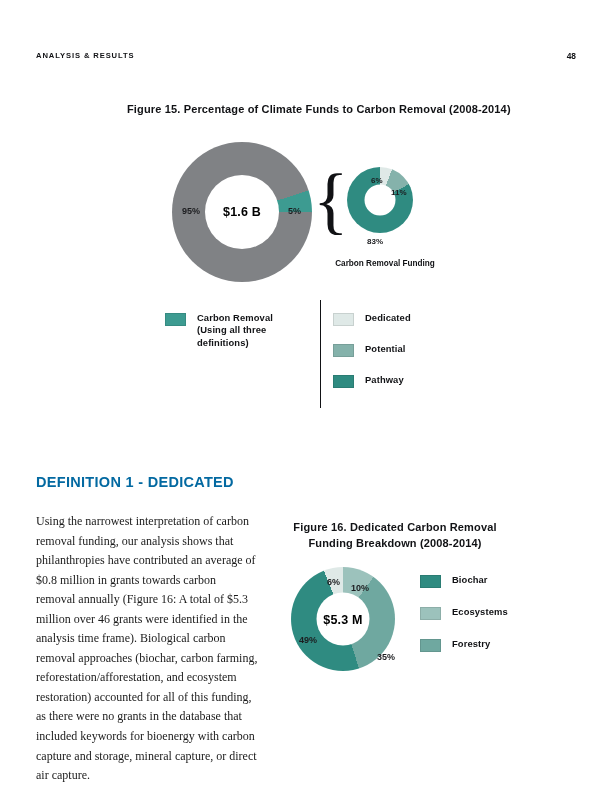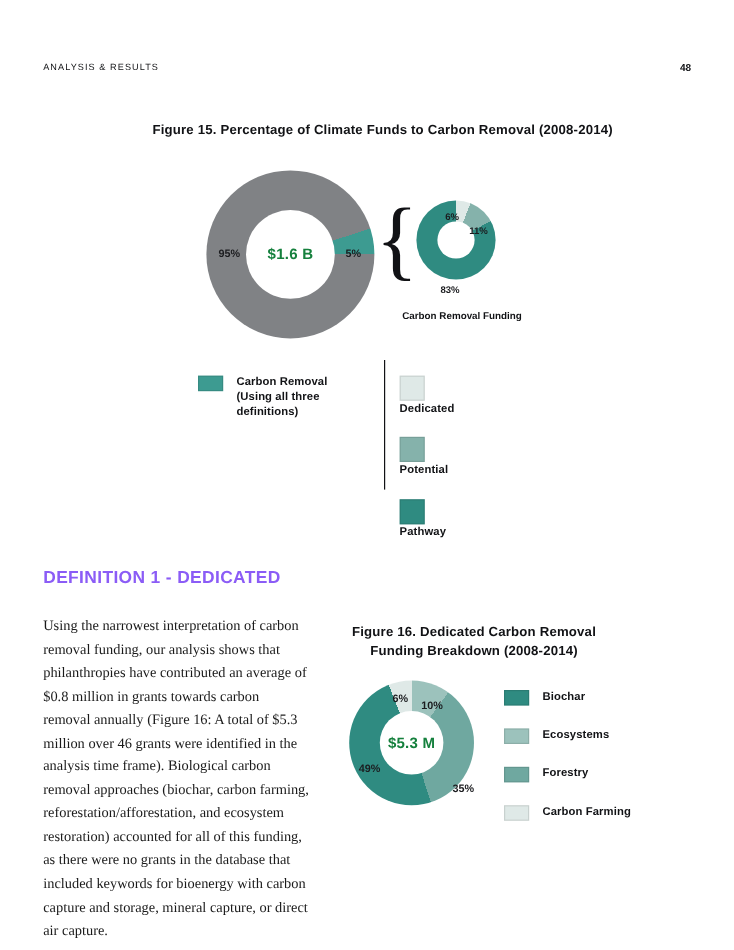--- a/index.html
+++ b/index.html
@@ -7,21 +7,21 @@
     width:612px;height:792px;background:#ffffff;
     font-family:"Liberation Sans", sans-serif;
     position:relative;overflow:hidden;
     -webkit-font-smoothing:antialiased;
   }
   .page{position:absolute;inset:0;}
 
   
   .hdr-left{
     position:absolute;left:36px;top:51px;
-    font-size:7.6px;font-weight:400;letter-spacing:.9px;
+    font-size:7.6px;font-weight:700;letter-spacing:.9px;
     color:#111215;
   }
   .hdr-page{
     position:absolute;right:36px;top:51px;
     font-size:8.4px;font-weight:700;color:#111215;
   }
 
   
   .fig-cap{
     position:absolute;
@@ -32,21 +32,21 @@
   #cap16{left:280px;top:520px;width:230px;text-align:center;}
 
   
   .donut{position:absolute;border-radius:50%;}
   .donut .hole{
     position:absolute;border-radius:50%;background:#fff;
     left:50%;top:50%;transform:translate(-50%,-50%);
     display:flex;align-items:center;justify-content:center;
   }
   .ctr-label{
-    font-size:12.5px;font-weight:700;color:#15803d;
+    font-size:12.5px;font-weight:700;color:#000000;
     letter-spacing:.2px;white-space:nowrap;
   }
   .slice-lbl{
     position:absolute;font-size:9px;font-weight:700;
     color:#1b1c1f;white-space:nowrap;
   }
   .slice-lbl.sm{font-size:8px;}
 
   
   #donut15{
@@ -101,32 +101,32 @@
   .sw{
     width:21px;height:13px;flex:0 0 21px;margin-right:11px;
     margin-top:1px;border:1px solid rgba(0,0,0,.10);box-sizing:border-box;
   }
   .lg-txt{
     font-size:9.4px;font-weight:700;color:#111215;
     line-height:1.32;letter-spacing:.1px;
   }
   #legend15a{left:165px;top:312px;width:140px;}
   #legend15b{left:333px;top:312px;width:150px;}
-  #legend15b .lg-row{margin-bottom:17px;flex-direction:column;}
+  #legend15b .lg-row{margin-bottom:17px;}
   #legend16{left:420px;top:574px;width:165px;}
   #legend16 .lg-row{margin-bottom:18px;}
   .divider{
     position:absolute;left:320px;top:300px;
     width:1px;height:108px;background:#111215;
   }
 
   
   .sec-head{
     position:absolute;left:36px;top:474px;
-    font-size:14.5px;font-weight:700;color:#8b5cf6;
+    font-size:14.5px;font-weight:700;color:#0369a1;
     letter-spacing:.3px;
     text-align:center;
   }
   .body-col{
     position:absolute;left:36px;top:512px;width:222px;
     font-family:"Liberation Serif", serif;
     font-size:12px;line-height:1.63;color:#1a1a1a;
     text-align:left;
   }
 </style>
@@ -204,19 +204,15 @@
       <span class="lg-txt">Biochar</span>
     </div>
     <div class="lg-row">
       <span class="sw" style="background:#9cc2bc;"></span>
       <span class="lg-txt">Ecosystems</span>
     </div>
     <div class="lg-row">
       <span class="sw" style="background:#6fa8a0;"></span>
       <span class="lg-txt">Forestry</span>
     </div>
-    <div class="lg-row">
-      <span class="sw" style="background:#dfe9e7;"></span>
-      <span class="lg-txt">Carbon Farming</span>
-    </div>
   </div>
 
 </div>
 
 </body></html>

